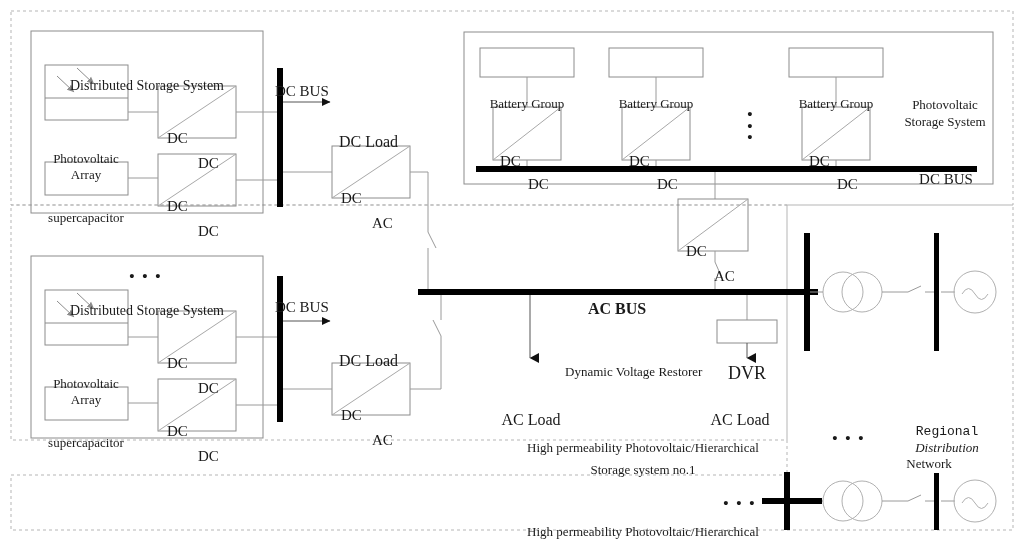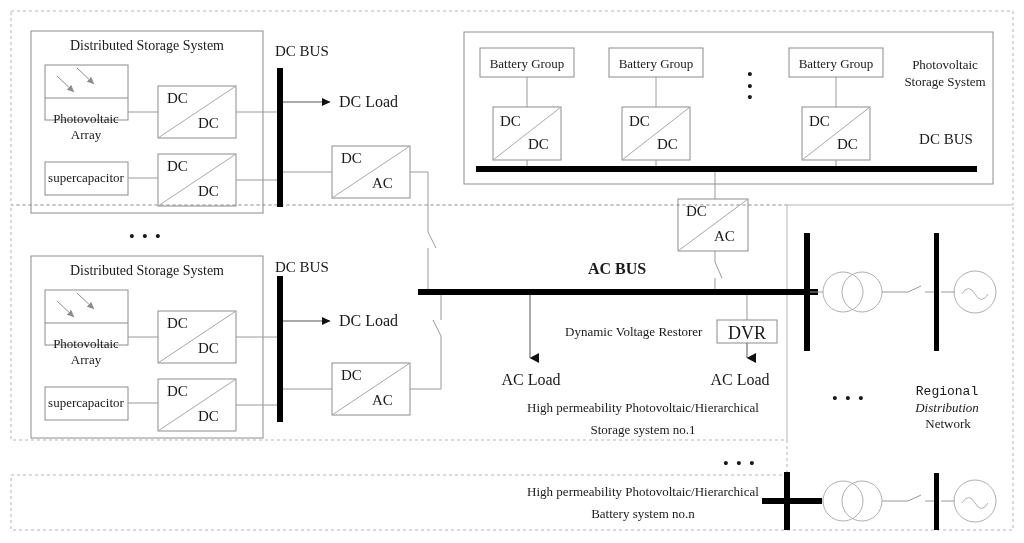--- a/index.html
+++ b/index.html
@@ -1,20 +1,20 @@
 <!DOCTYPE html>
 <html><head>
 <meta charset="utf-8">
 <style>
   html,body{margin:0;padding:0;background:#ffffff;}
   body{width:1024px;height:543px;overflow:hidden;
        font-family:"Liberation Serif","DejaVu Serif",serif;color:#1a1a1a;}
   #stage{position:relative;width:1024px;height:543px;}
   #stage svg{position:absolute;left:0;top:0;}
-  .lbl{position:absolute;white-space:nowrap;color:#1a1a1a;line-height:1.18;}
+  .lbl{position:absolute;white-space:nowrap;color:#1a1a1a;line-height:1.18;margin-top:40px;}
   .c{transform:translateX(-50%);text-align:center;}
 </style>
 </head>
 <body>
 
 <div id="stage">
 
   <svg width="1024" height="543">
     <defs>
       <marker id="arrH" markerWidth="9" markerHeight="9" refX="8" refY="4.5" orient="auto" markerUnits="userSpaceOnUse">
@@ -257,17 +257,17 @@
   <div class="lbl c" style="left:643px;top:400px;font-size:13px;">High permeability Photovoltaic/Hierarchical</div>
   <div class="lbl c" style="left:643px;top:422px;font-size:13px;">Storage system no.1</div>
 
   <div class="lbl c" style="left:740px;top:455px;font-size:15px;letter-spacing:2px;font-weight:bold;">• • •</div>
 
   <div class="lbl c" style="left:643px;top:484px;font-size:13px;">High permeability Photovoltaic/Hierarchical</div>
   <div class="lbl c" style="left:643px;top:506px;font-size:13px;">Battery system no.n</div>
 
   <div class="lbl c" style="left:947px;top:384px;font-size:13px;font-family:Liberation Mono, monospace;">Regional</div>
   <div class="lbl c" style="left:947px;top:400px;font-size:13px;font-style:italic;">Distribution</div>
-  <div class="lbl c" style="left:948px;top:416px;font-size:13px;">Network</div>
+  <div class="lbl c" style="left:929px;top:416px;font-size:13px;">Network</div>
 
   <div class="lbl c" style="left:849px;top:390px;font-size:15px;letter-spacing:2px;font-weight:bold;">• • •</div>
 
 </div>
 
 </body></html>

